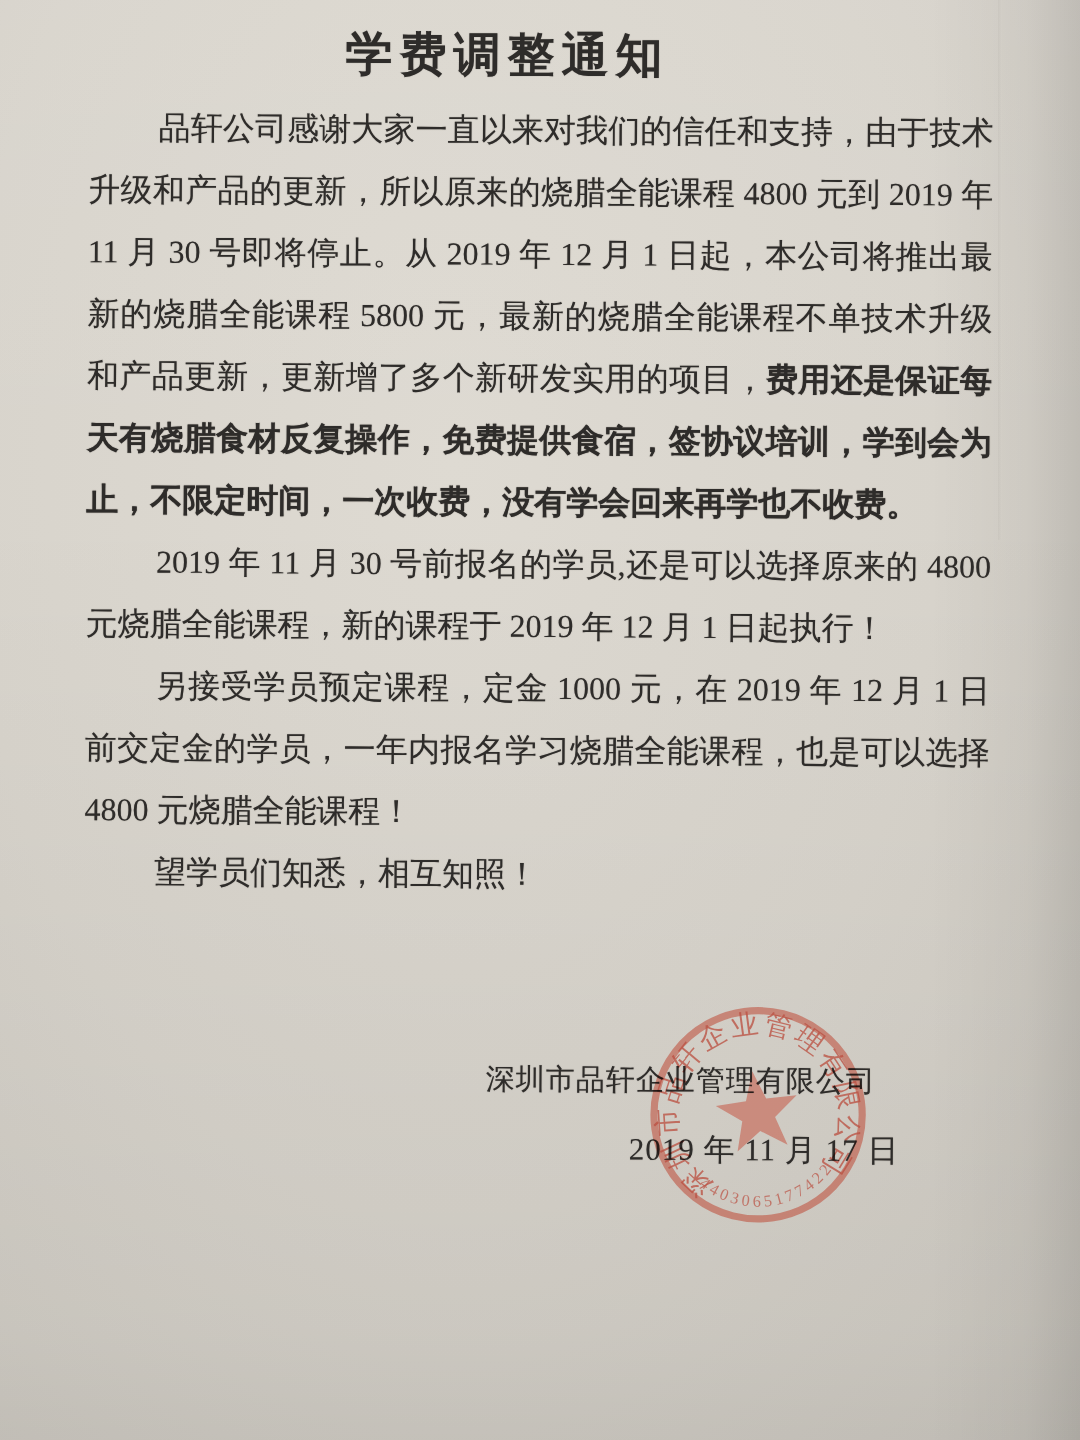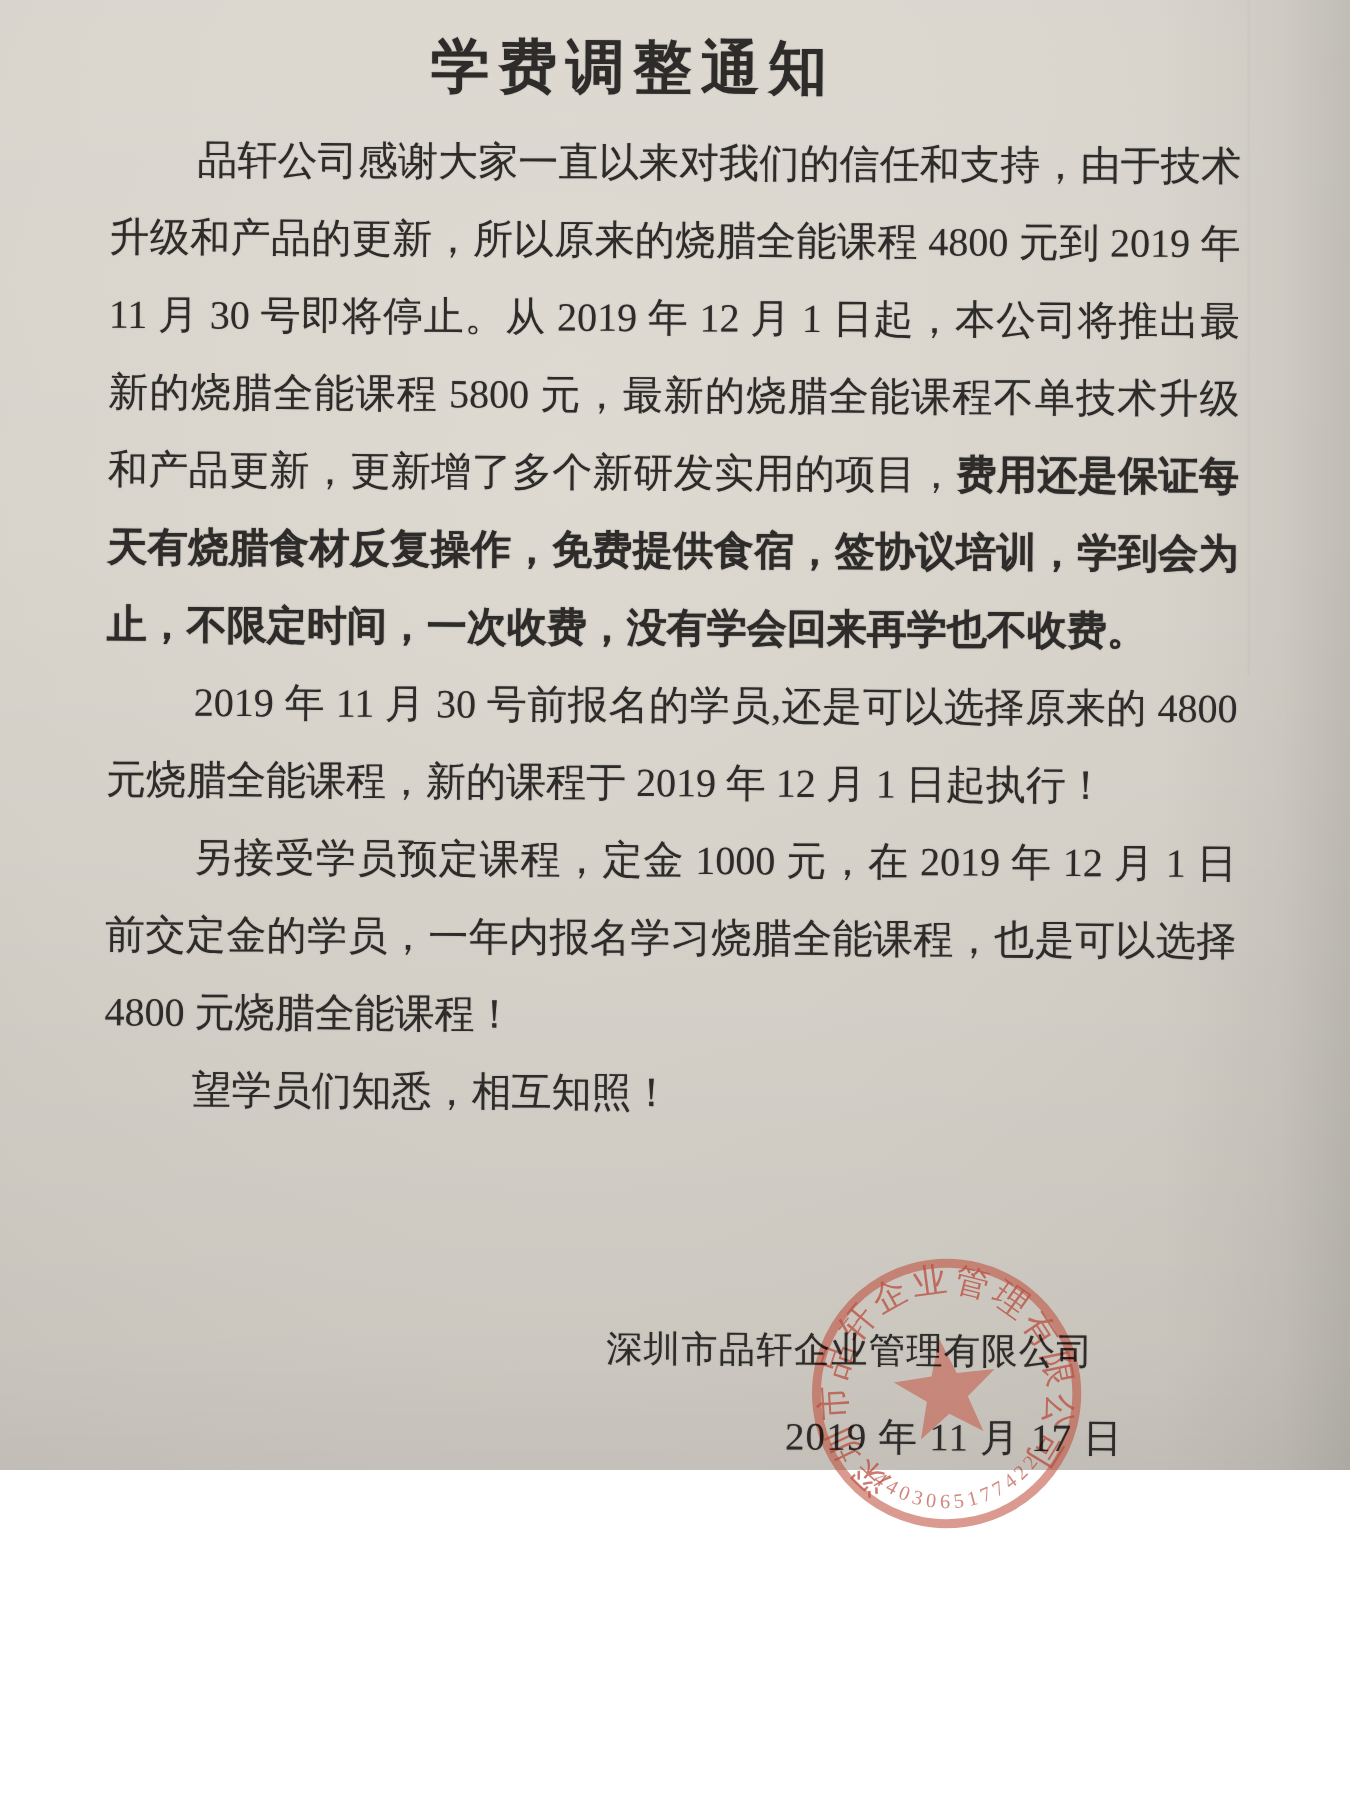--- a/index.html
+++ b/index.html
@@ -6,21 +6,21 @@
     margin: 0;
     padding: 0;
     width: 1080px;
     height: 1440px;
     overflow: hidden;
     font-family: "Liberation Serif", "DejaVu Serif", serif;
   }
   .photo {
     position: relative;
     width: 1080px;
-    height: 1176px;
+    height: 1440px;
     background:
       linear-gradient(to right, rgba(0,0,0,0) 86%, rgba(0,0,0,0.04) 95%, rgba(0,0,0,0.10) 100%),
       linear-gradient(to bottom, rgba(255,255,255,0.05) 0%, rgba(0,0,0,0.00) 35%, rgba(0,0,0,0.05) 92%, rgba(0,0,0,0.08) 100%),
       radial-gradient(ellipse at 42% 32%, #dedad2 0%, #d8d4cc 55%, #cfcbc3 100%);
   }
   
   .photo::after {
     content: "";
     position: absolute;
     left: 998px;

